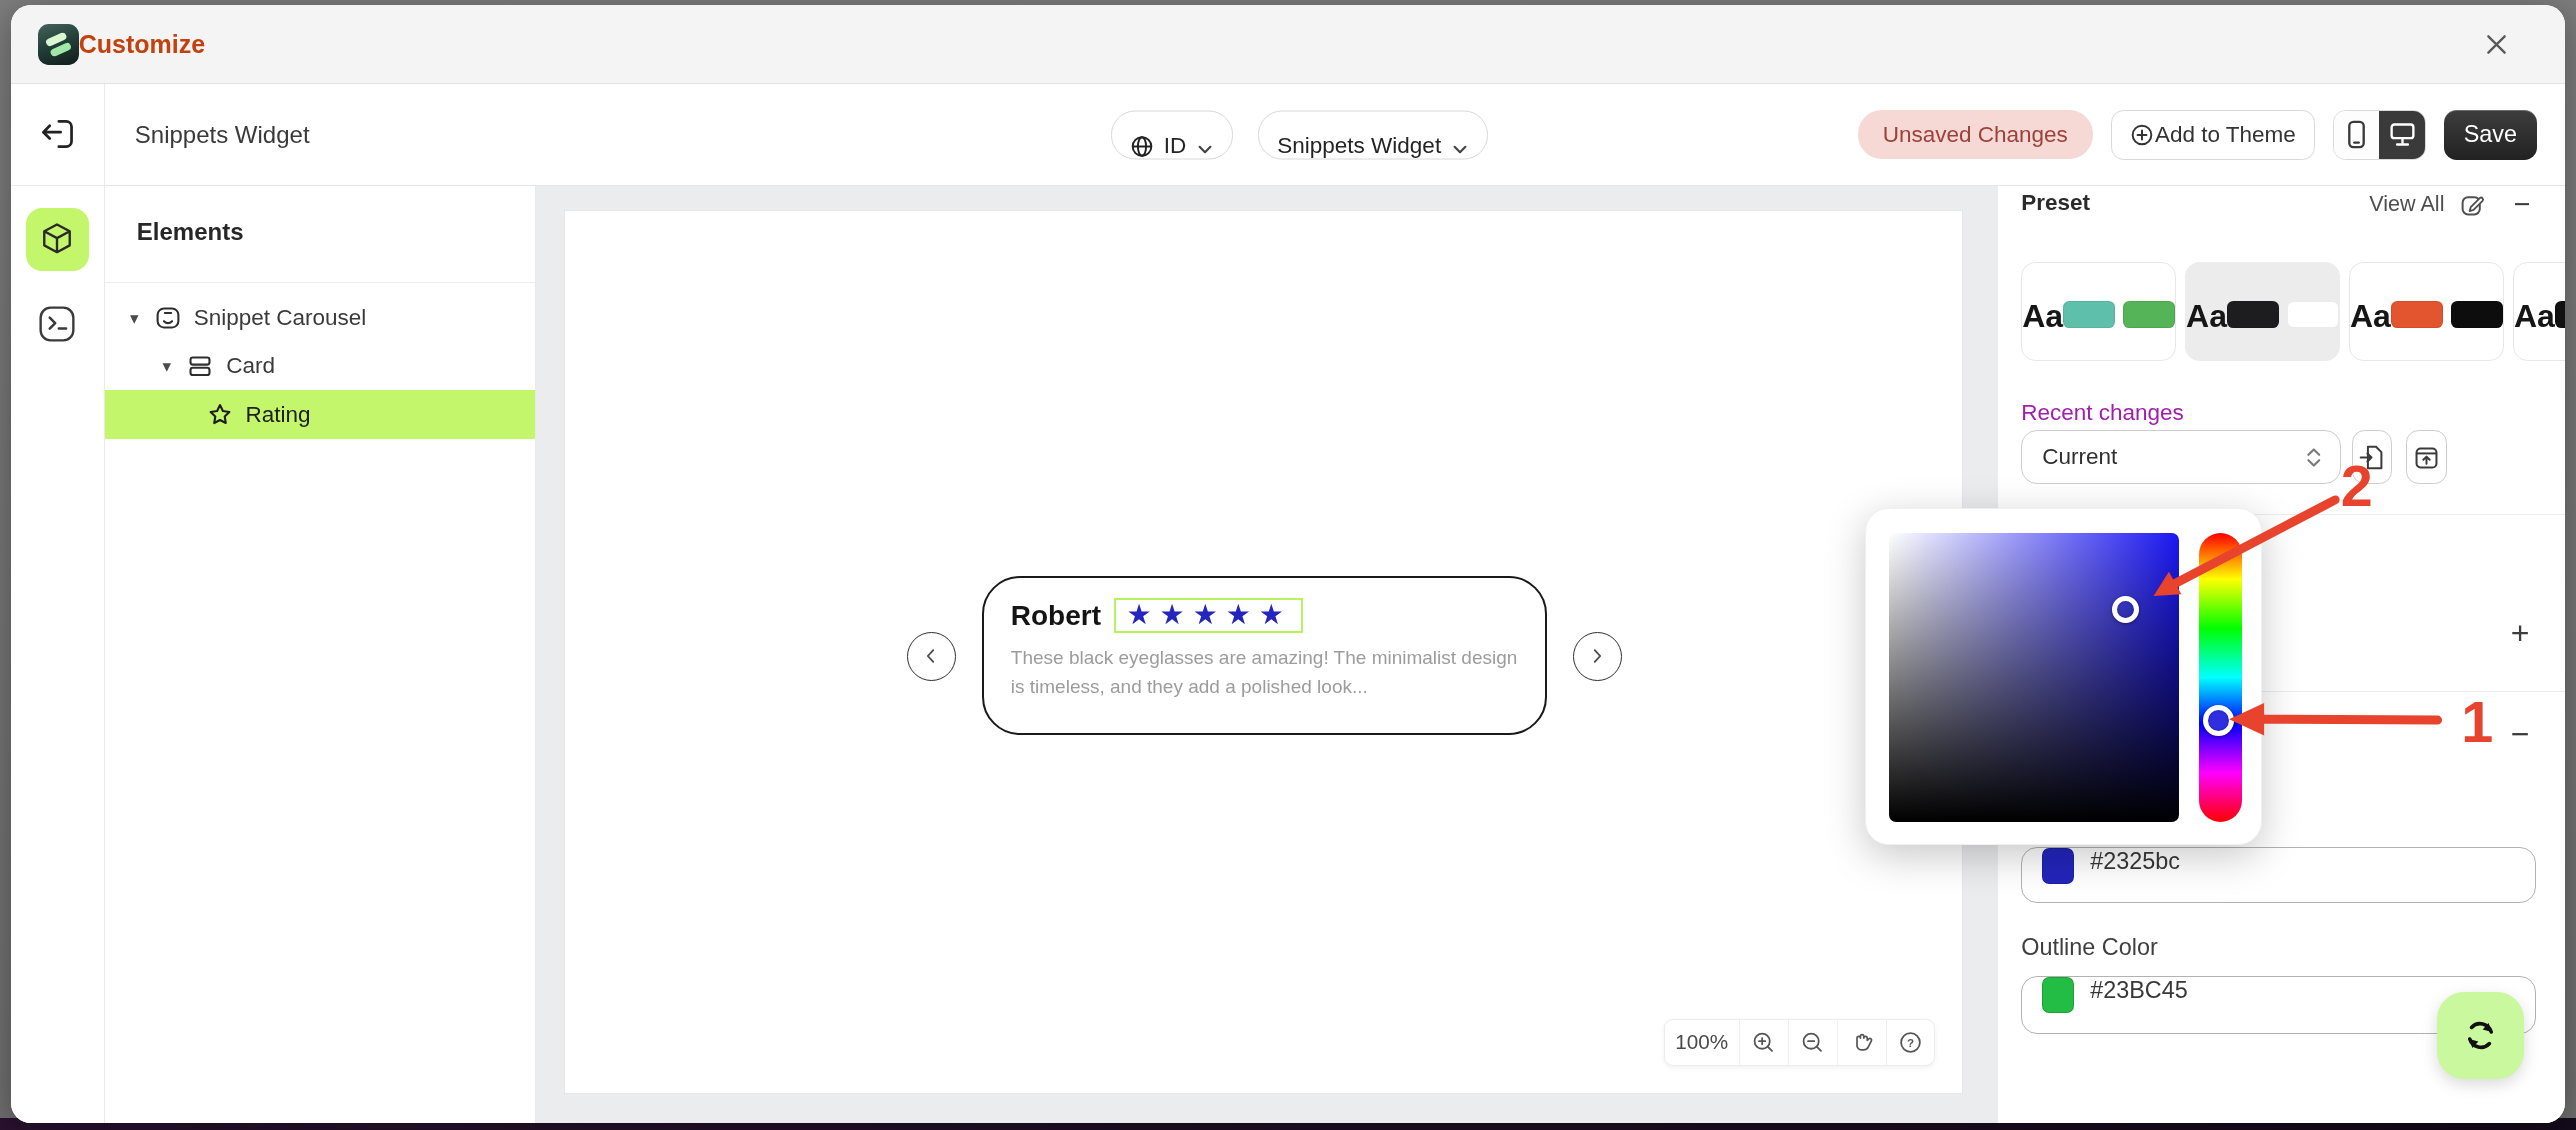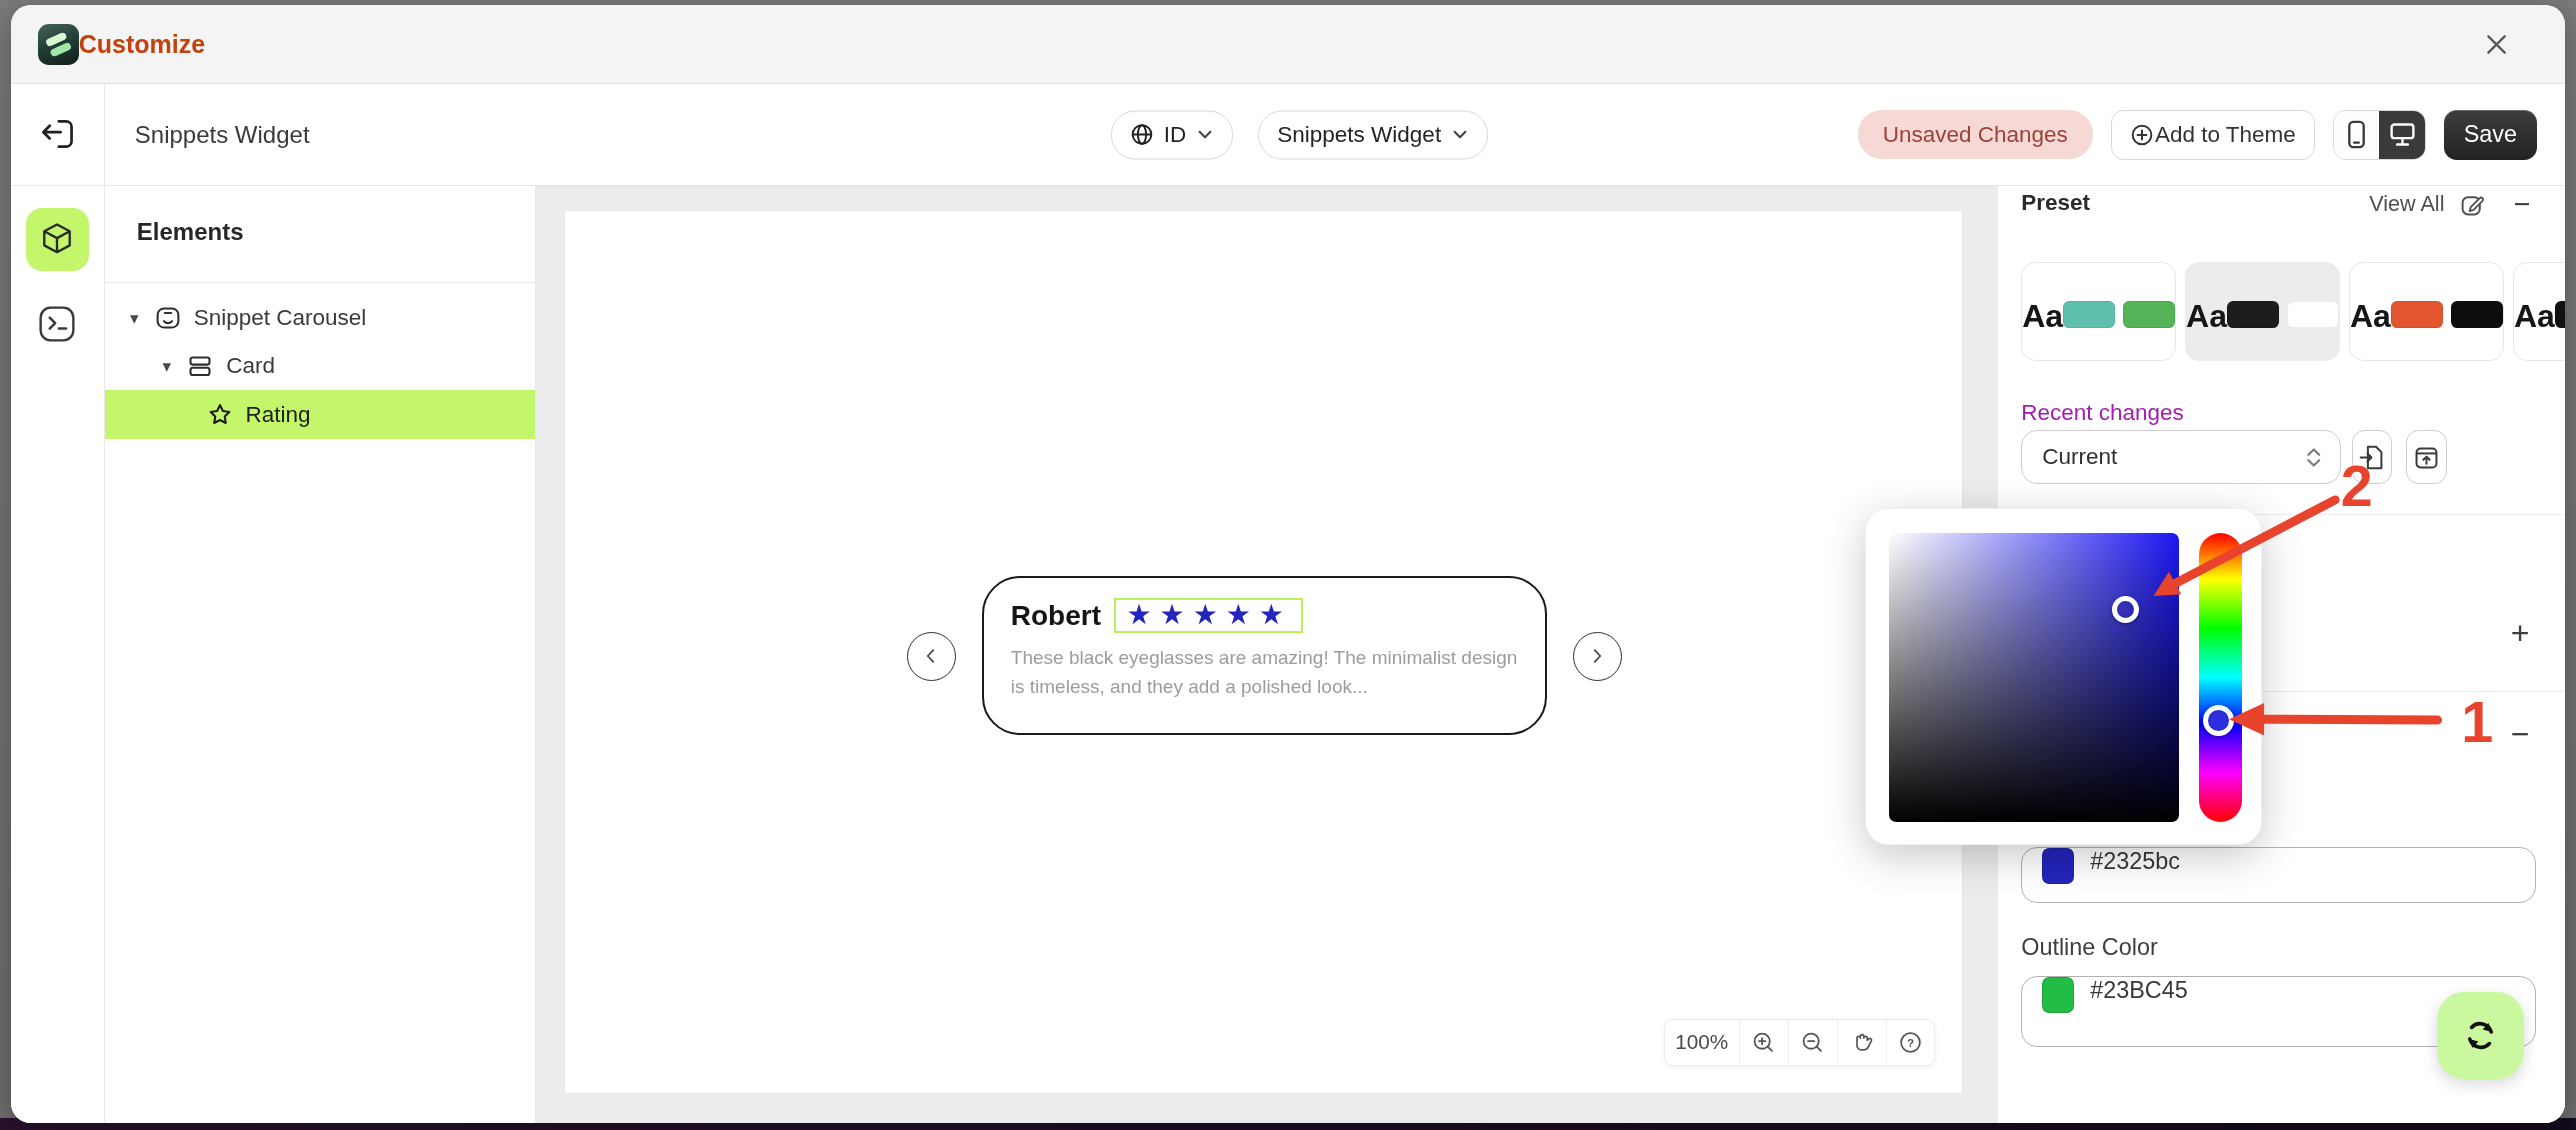--- a/index.html
+++ b/index.html
@@ -15,21 +15,21 @@
   
   .main{flex:1;display:flex;min-height:0;}
   .rail{width:94px;border-right:0.9px solid #e9e9e9;background:#fff;display:flex;flex-direction:column;align-items:center;flex:0 0 auto;}
   .rail-exit{margin-top:29px;height:41px;display:flex;align-items:center;}
   .rail-div{width:94px;height:0.9px;background:#e9e9e9;margin-top:31px;}
   .rail-cube{margin-top:21.6px;width:63px;height:63px;border-radius:16px;background:#c3f66b;display:flex;align-items:center;justify-content:center;}
   .rail-term{margin-top:33px;width:40px;height:40px;display:flex;align-items:center;justify-content:center;}
   .rightpart{flex:1;display:flex;flex-direction:column;min-width:0;}
   .headerrow{height:102px;border-bottom:0.9px solid #e5e5e5;background:#fff;position:relative;flex:0 0 auto;}
   .widget-title{position:absolute;left:30px;top:50%;transform:translateY(-50%);font-size:24px;font-weight:500;color:#3a3a3a;}
-  .pill{height:49px;border:1.3px solid #d8d8d8;border-radius:24px;background:#fff;display:flex;align-items:center;padding:0 18px;gap:10px;cursor:pointer;}
+  .pill{height:49px;border:1.3px solid #d8d8d8;border-radius:24px;background:#fff;display:flex;align-items:flex-end;padding:0 18px;gap:10px;cursor:pointer;}
   .pills{position:absolute;left:1006px;top:50%;transform:translateY(-50%);display:flex;gap:25px;}
   .pill-label{font-size:22.5px;color:#242424;}
   .actions{position:absolute;right:28px;top:50%;transform:translateY(-50%);display:flex;align-items:center;gap:18px;}
   .badge{height:49px;border-radius:24px;background:#f6d8d5;color:#9c423b;font-size:22.5px;display:flex;align-items:center;padding:0 25px;}
   .btn-theme{height:50px;border:1.3px solid #d8d8d8;border-radius:12.6px;background:#fff;display:flex;align-items:center;gap:1px;padding:0 18px;font-size:22.5px;color:#333;cursor:pointer;}
   .toggle{height:50px;width:93px;border:1.3px solid #d9d9d9;border-radius:12.6px;overflow:hidden;display:flex;cursor:pointer;}
   .seg{flex:1;display:flex;align-items:center;justify-content:center;}
   .seg.light{background:#fdfdfd;}
   .seg.dark{background:#3a3a3a;}
   .btn-save{height:50px;width:93px;border-radius:12.6px;background:linear-gradient(180deg,#3d3d3d,#222);color:#fff;font-size:23.4px;display:flex;align-items:center;justify-content:center;cursor:pointer;box-shadow:inset 0 0.9px 0 rgba(255,255,255,.25);}
@@ -336,21 +336,21 @@
             <span class="sec-toggle" style="left:513px;top:431px;">+</span>
             <div class="rp-div" style="top:505px;"></div>
             <span class="sec-toggle" style="left:513px;top:532px;">−</span>
 
             <div class="hexfield" style="top:661px;height:56px;">
               <div class="hexswatch" style="background: rgb(35, 37, 188);"></div>
               <span class="hexval">#2325bc</span>
             </div>
 
             <div class="out-label">Outline Color</div>
-            <div class="hexfield" style="top:790px;height:71px;">
+            <div class="hexfield" style="top:790px;height:58px;">
               <div class="hexswatch" style="background: rgb(35, 188, 69);"></div>
               <span class="hexval">#23BC45</span>
             </div>
 
             <div class="fab">
               <svg class="icon" width="43" height="43" viewBox="0 0 48 48">
                 <path d="M36 20 a13 13 0 0 0 -22 -5" fill="none" stroke="#111" stroke-width="4" stroke-linecap="round"></path>
                 <path d="M33 10 l3.6 10 -10.2 -2.6" fill="#111" stroke="none"></path>
                 <path d="M12 28 a13 13 0 0 0 22 5" fill="none" stroke="#111" stroke-width="4" stroke-linecap="round"></path>
                 <path d="M15 38 l-3.6 -10 10.2 2.6" fill="#111" stroke="none"></path>

